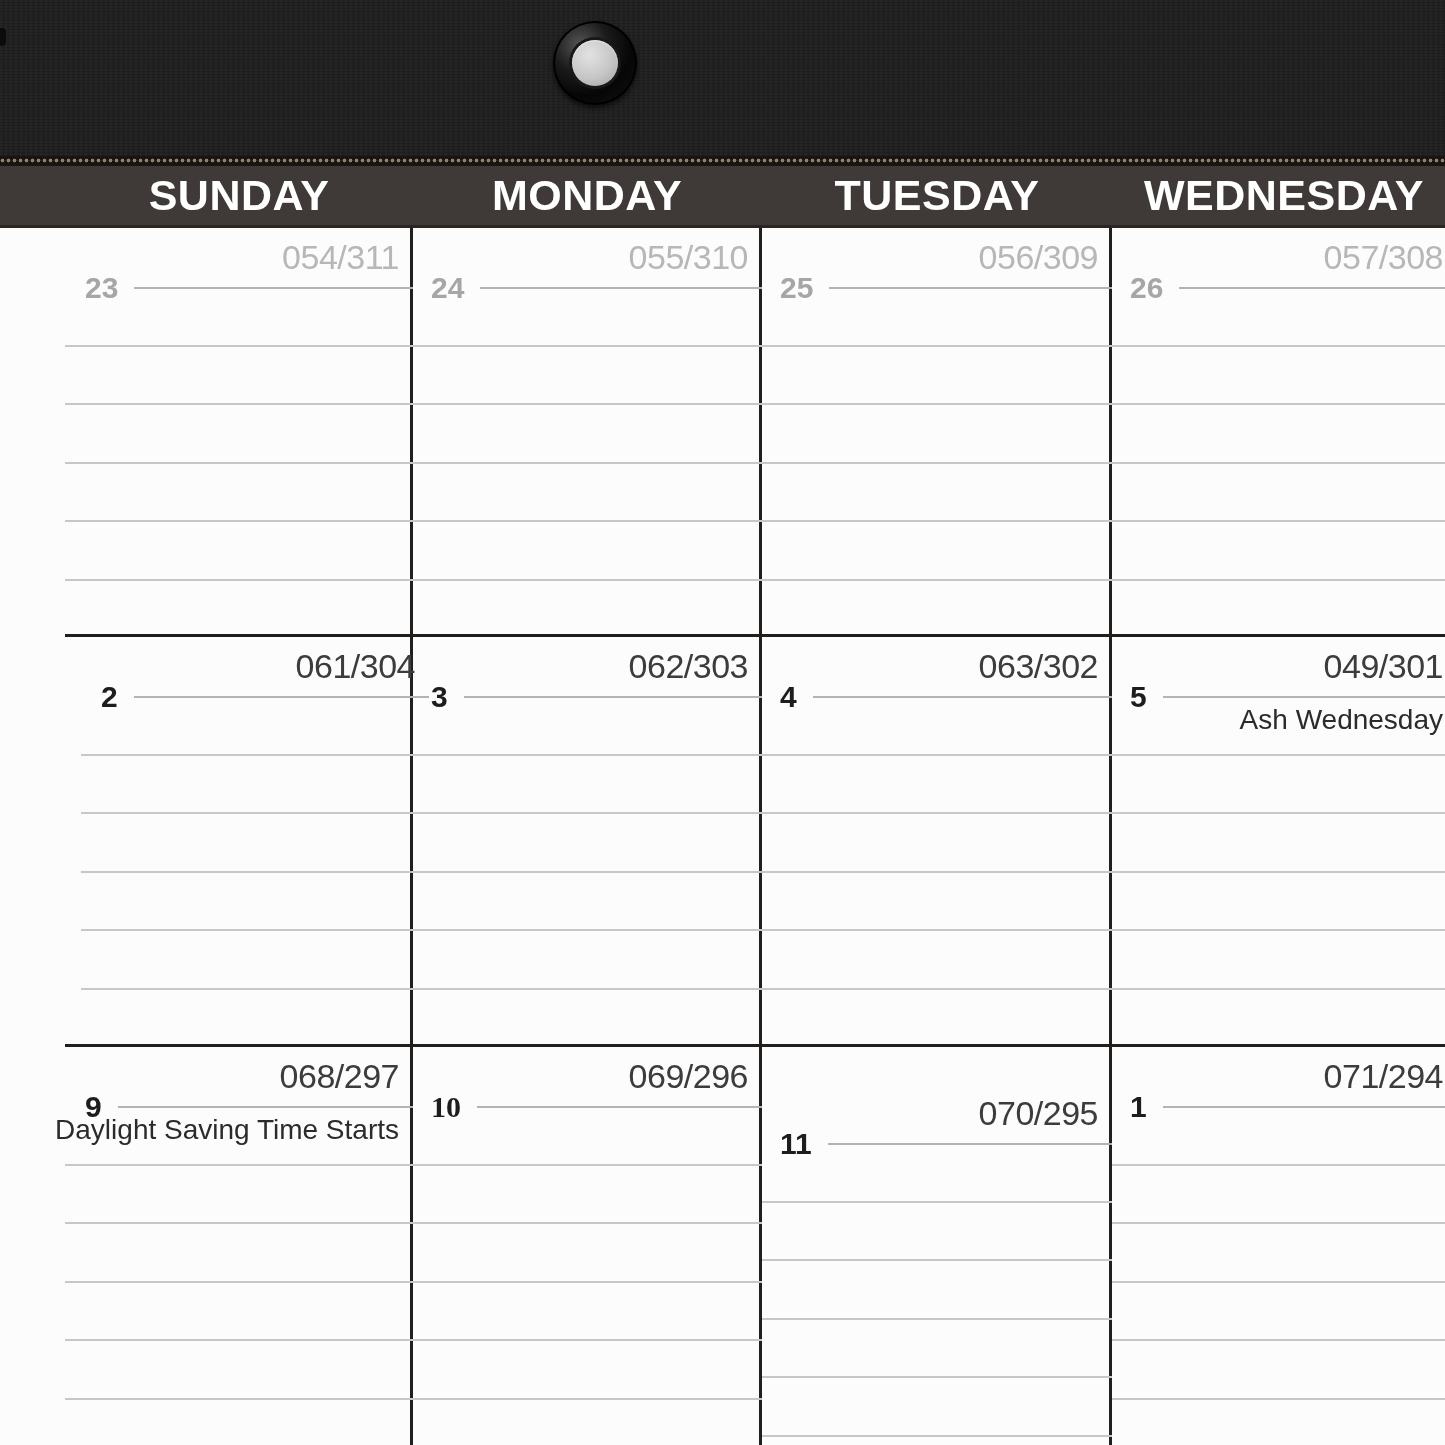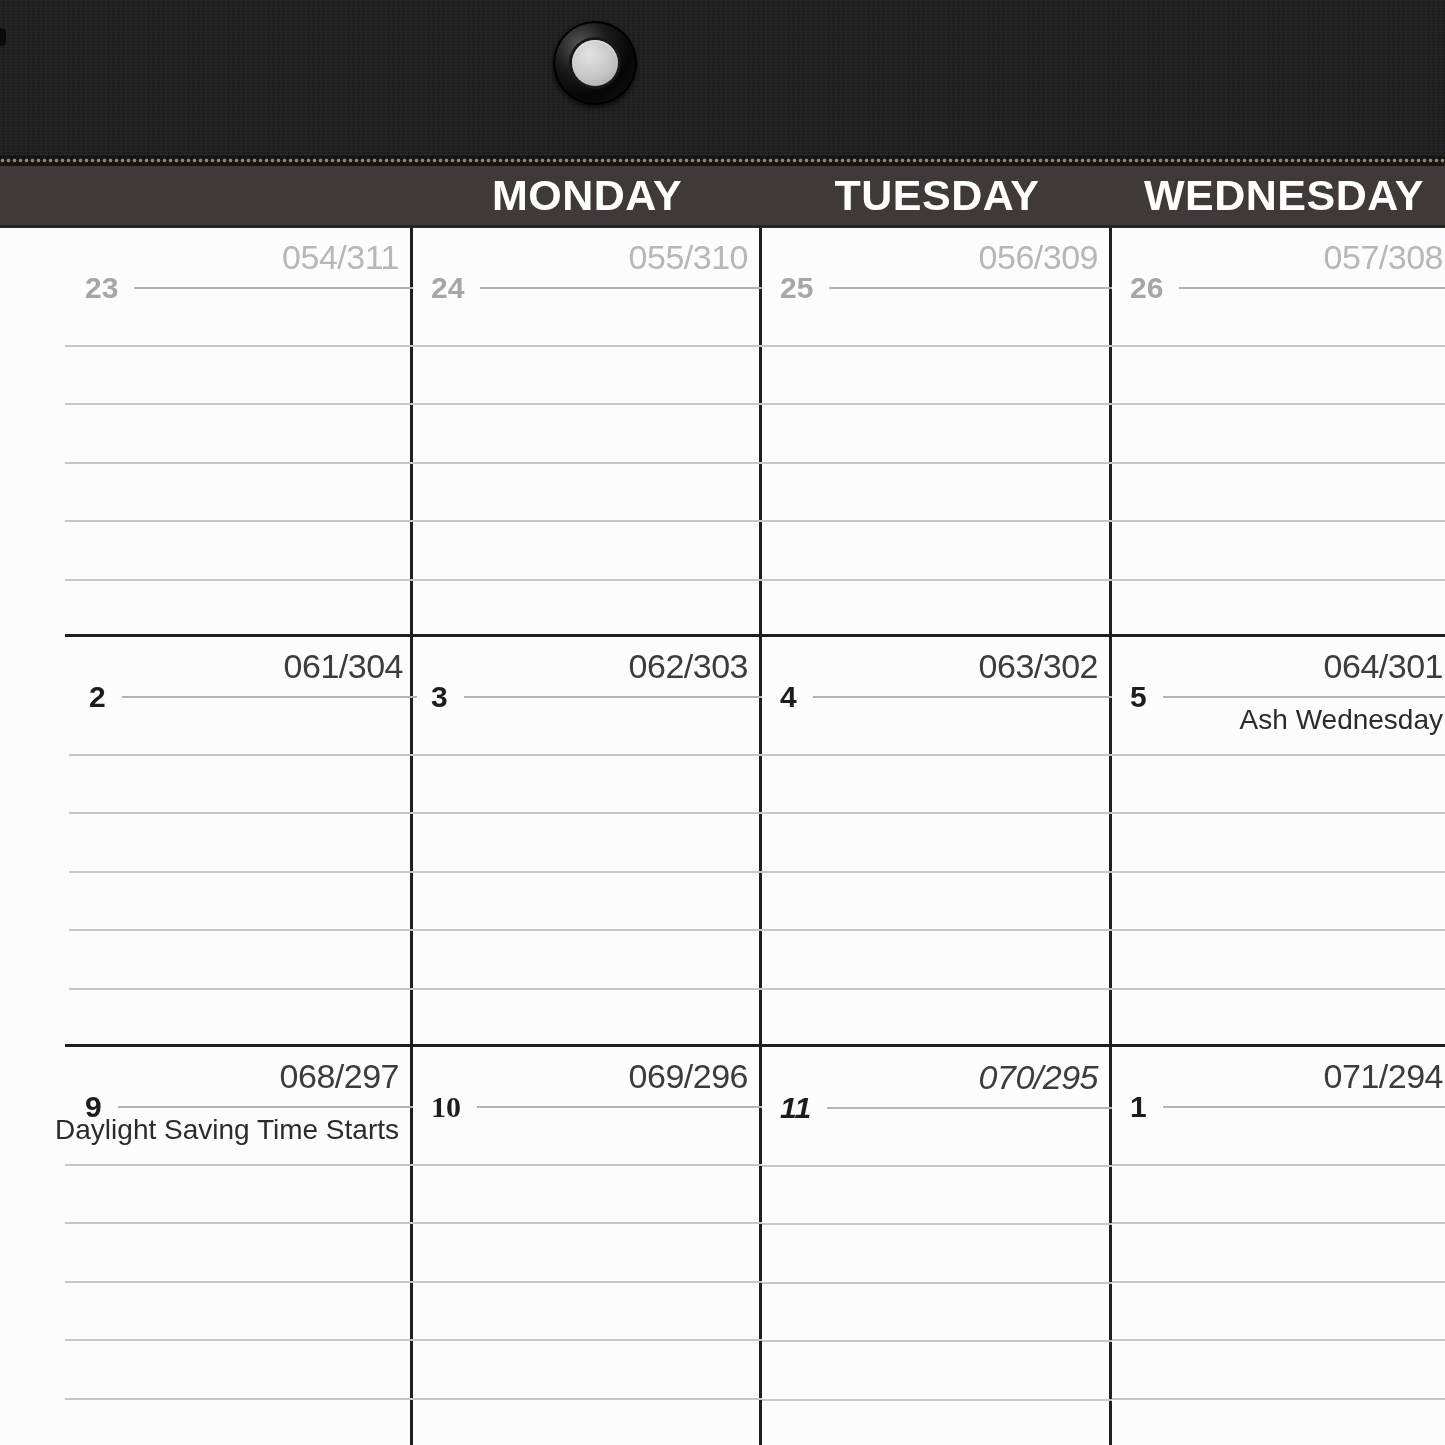--- a/index.html
+++ b/index.html
@@ -111,20 +111,21 @@
     <div class="grommet">
       <div class="grommet-inner"></div>
     </div>
   </div>
 
   <div class="stitch-strip">
     <div class="stitch-dots"></div>
   </div>
 
   <div class="weekday-bar">
+    <span class="weekday-label" style="left:239px">SUNDAY</span>
     <span class="weekday-label" style="left:587px">MONDAY</span>
     <span class="weekday-label" style="left:1284px">WEDNESDAY</span>
     <span class="weekday-label" style="left:937px">TUESDAY</span>
   </div>
 
   <div id="grid-layer">
       <div class="col-divider" style="left: 410px;"></div>
       <div class="col-divider" style="left: 759px;"></div>
       <div class="col-divider" style="left: 1109px;"></div>
       <div class="row-divider" style="top: 634px;"></div>
@@ -170,21 +171,21 @@
         <div class="rule-line" style="top: 175px; left: 0px;"></div>
         <div class="rule-line" style="top: 234px; left: 0px;"></div>
         <div class="rule-line" style="top: 292px; left: 0px;"></div>
         <div class="rule-line" style="top: 351px; left: 0px;"></div>
         <div class="julian">057/308</div>
         <div class="daterow" style="left: 18px;">
           <span class="datenum">26</span>
           <span class="dateline"></span>
         </div>
       </div>
-      <div class="cell" style="left: 4px; top: 637px; width: 413px; height: 407px;">
+      <div class="cell" style="left: 16px; top: 637px; width: 413px; height: 407px;">
         <div class="rule-line" style="top: 117px; left: 65px;"></div>
         <div class="rule-line" style="top: 175px; left: 65px;"></div>
         <div class="rule-line" style="top: 234px; left: 65px;"></div>
         <div class="rule-line" style="top: 292px; left: 65px;"></div>
         <div class="rule-line" style="top: 351px; left: 65px;"></div>
         <div class="julian">061/304</div>
         <div class="daterow" style="left: 85px;">
           <span class="datenum">2</span>
           <span class="dateline"></span>
         </div>
@@ -212,21 +213,21 @@
           <span class="datenum">4</span>
           <span class="dateline"></span>
         </div>
       </div>
       <div class="cell" style="left: 1112px; top: 637px; width: 345px; height: 407px;">
         <div class="rule-line" style="top: 117px; left: 0px;"></div>
         <div class="rule-line" style="top: 175px; left: 0px;"></div>
         <div class="rule-line" style="top: 234px; left: 0px;"></div>
         <div class="rule-line" style="top: 292px; left: 0px;"></div>
         <div class="rule-line" style="top: 351px; left: 0px;"></div>
-        <div class="julian">064/301</div>
+        <div class="julian">049/301</div>
         <div class="daterow" style="left: 18px;">
           <span class="datenum">5</span>
           <span class="dateline"></span>
         </div>
         <div class="event-label">Ash Wednesday</div>
       </div>
       <div class="cell" style="left: 0px; top: 1047px; width: 413px; height: 398px;">
         <div class="rule-line" style="top: 117px; left: 65px;"></div>
         <div class="rule-line" style="top: 175px; left: 65px;"></div>
         <div class="rule-line" style="top: 234px; left: 65px;"></div>
@@ -244,21 +245,21 @@
         <div class="rule-line" style="top: 175px; left: 0px;"></div>
         <div class="rule-line" style="top: 234px; left: 0px;"></div>
         <div class="rule-line" style="top: 292px; left: 0px;"></div>
         <div class="rule-line" style="top: 351px; left: 0px;"></div>
         <div class="julian">069/296</div>
         <div class="daterow" style="left: 18px; font-family: Liberation Serif, serif;">
           <span class="datenum">10</span>
           <span class="dateline"></span>
         </div>
       </div>
-      <div class="cell" style="left: 762px; top: 1048px; width: 350px; height: 354px; font-style: italic;">
+      <div class="cell" style="left: 762px; top: 1084px; width: 350px; height: 354px;">
         <div class="rule-line" style="top: 117px; left: 0px;"></div>
         <div class="rule-line" style="top: 175px; left: 0px;"></div>
         <div class="rule-line" style="top: 234px; left: 0px;"></div>
         <div class="rule-line" style="top: 292px; left: 0px;"></div>
         <div class="rule-line" style="top: 351px; left: 0px;"></div>
         <div class="julian">070/295</div>
         <div class="daterow" style="left: 18px;">
           <span class="datenum">11</span>
           <span class="dateline"></span>
         </div>

